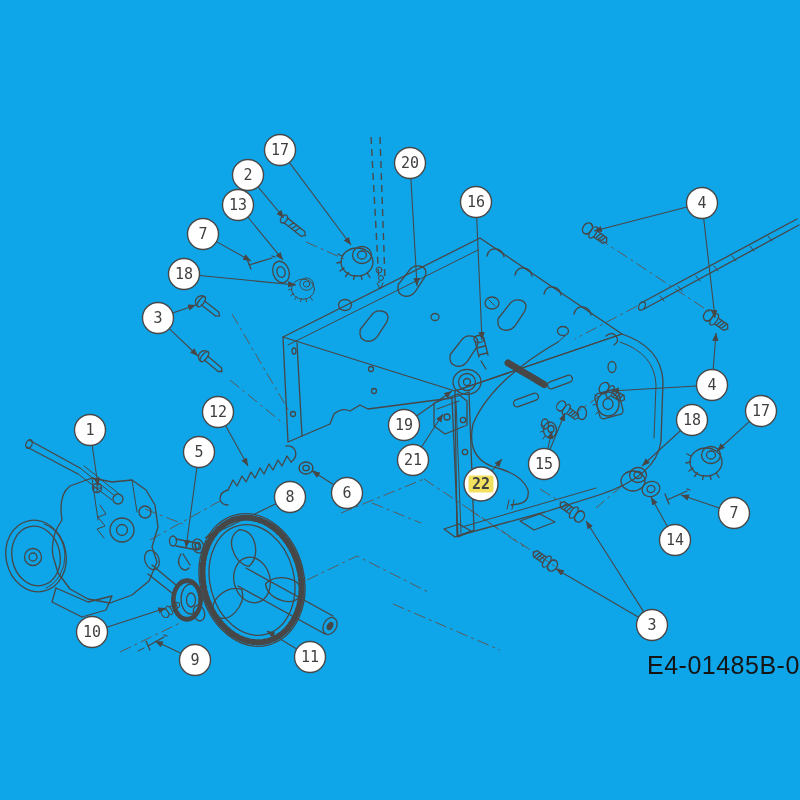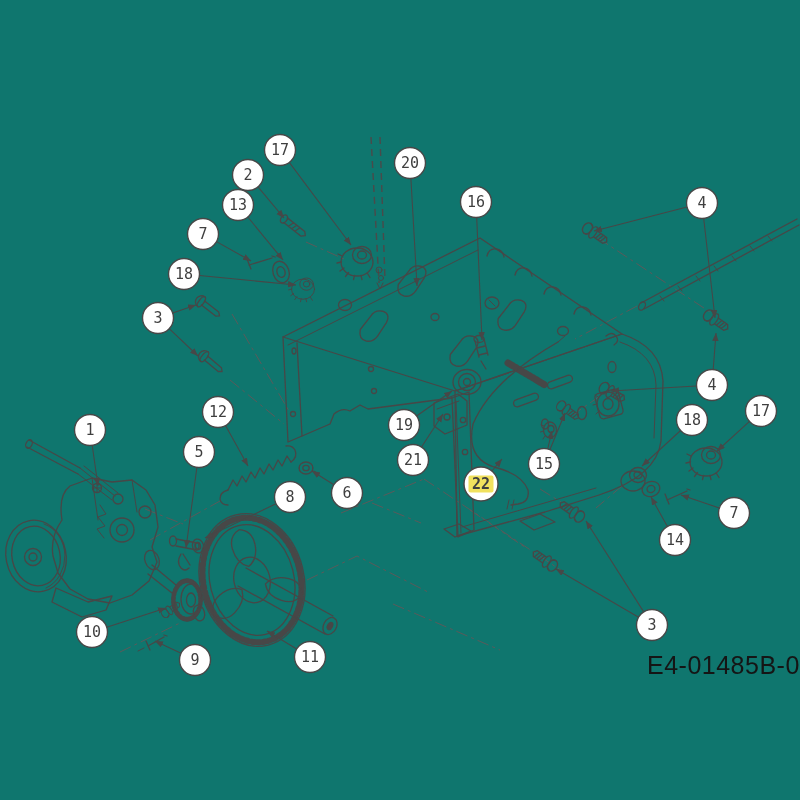--- a/index.html
+++ b/index.html
@@ -1,17 +1,17 @@
 <!DOCTYPE html>
 <html><head>
 <meta charset="utf-8">
 <style>
   html,body{margin:0;padding:0;background:#ffffff;}
   body{width:800px;height:800px;font-family:"DejaVu Sans",sans-serif;}
-  #stage{position:relative;width:800px;height:800px;background:#0f766e;overflow:hidden;}
+  #stage{position:relative;width:800px;height:800px;background:#0ea5e9;overflow:hidden;}
   svg{display:block}
   .ln{stroke:#474747;fill:none;stroke-width:1.3;stroke-linecap:round;stroke-linejoin:round;}
   .thin{stroke-width:1;}
   .dd{stroke:#5a5a5a;fill:none;stroke-width:1;stroke-dasharray:12 4 3 4;}
   .dash{stroke:#4a4a4a;fill:none;stroke-width:1.4;stroke-dasharray:7 5;}
   .callout-circle{fill:#ffffff;stroke:#474747;stroke-width:1.4;}
   .callout-label{font-family:"DejaVu Sans Mono","Liberation Mono",monospace;fill:#3f3f3f;}
   .leader{stroke:#474747;stroke-width:1.05;fill:none;}
   .pn{font-family:"Liberation Sans",sans-serif;}
 </style>

